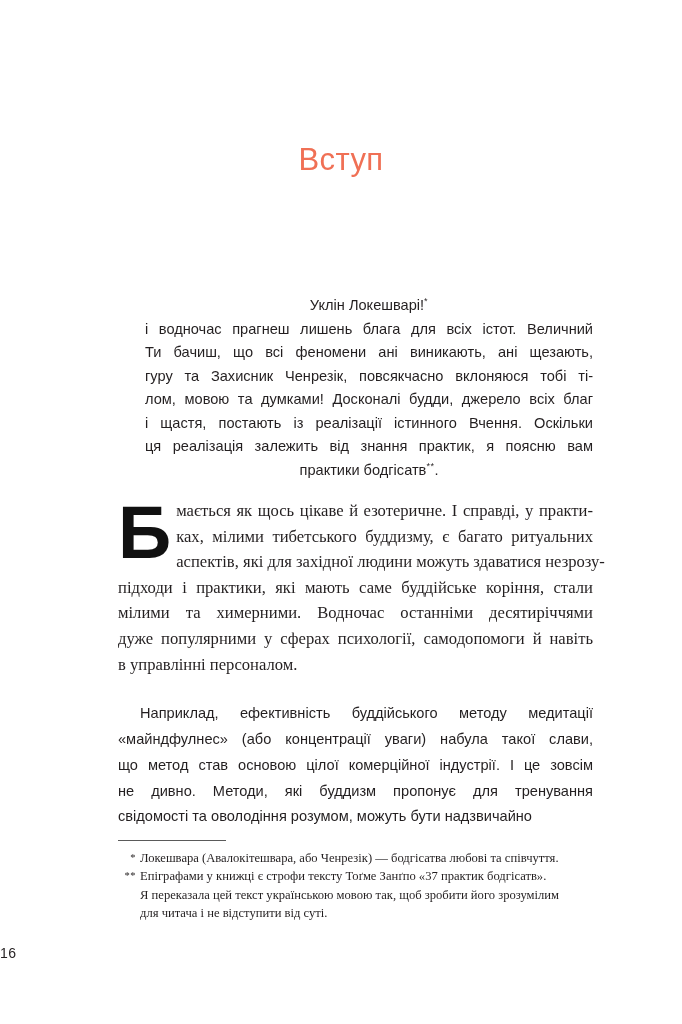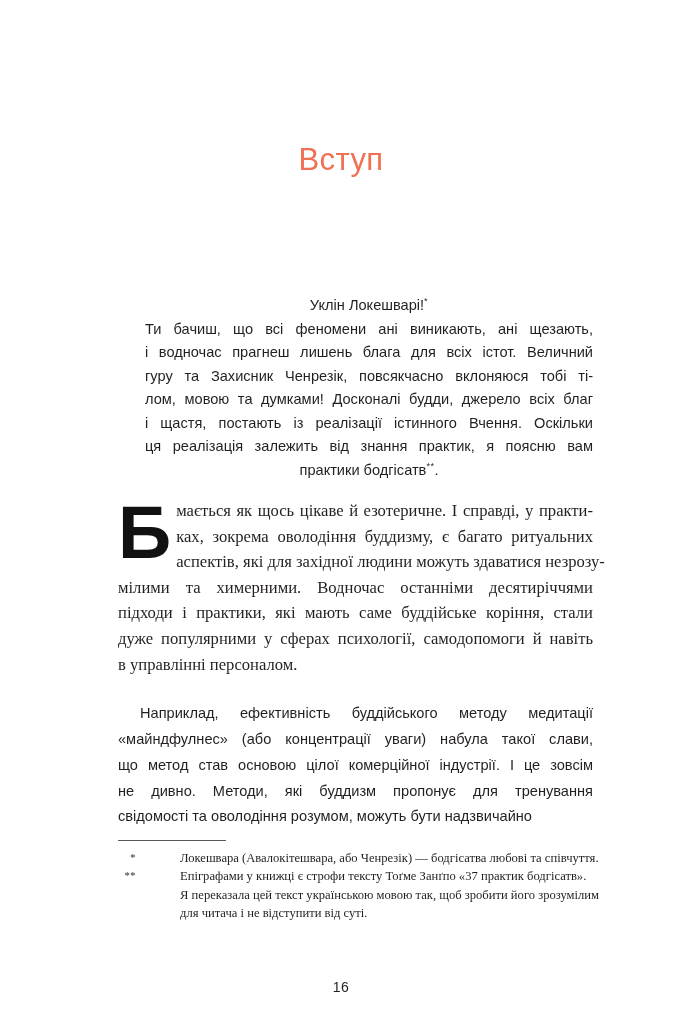--- a/index.html
+++ b/index.html
@@ -156,64 +156,61 @@
     left: 0;
     top: 0;
     width: 18px;
     text-align: right;
     font-size: 10.5px;
     letter-spacing: 0.5px;
   }
   .fn-item .fn-ln {
     display: block;
     white-space: nowrap;
-    margin-left: 40px;
   }
 
   
   .folio {
     position: absolute;
     left: 0;
     top: 945px;
     width: 682px;
-    text-align: center;
     font-family: "Liberation Sans", sans-serif;
     font-size: 14px;
     color: #231f20;
     letter-spacing: 0.5px;
-    margin-top: 34px;
   }
 </style>
 </head>
 <body>
 
 <div class="page">
 
   <div class="chapter-title">Вступ</div>
 
   <div class="epigraph">
     <span class="epi-line center"><span>Уклін Локешварі!</span><sup class="fn-mark">*</sup></span>
+    <span class="epi-line">і водночас прагнеш лишень блага для всіх істот. Величний</span>
     <span class="epi-line">Ти бачиш, що всі феномени ані виникають, ані щезають,</span>
-    <span class="epi-line">і водночас прагнеш лишень блага для всіх істот. Величний</span>
     <span class="epi-line">гуру та Захисник Ченрезік, повсякчасно вклоняюся тобі ті-</span>
     <span class="epi-line">лом, мовою та думками! Досконалі будди, джерело всіх благ</span>
     <span class="epi-line">і щастя, постають із реалізації істинного Вчення. Оскільки</span>
     <span class="epi-line">ця реалізація залежить від знання практик, я поясню вам</span>
     <span class="epi-line last"><span>практики бодгісатв</span><sup class="fn-mark">**</sup><span>.</span></span>
   </div>
 
   <div class="body-area">
 
     <div class="para-serif">
       <span class="dropcap">Б</span>
       <span class="ln">мається як щось цікаве й езотеричне. І справді, у практи-</span>
-      <span class="ln">ках, зокрема оволодіння буддизму, є багато ритуальних</span>
+      <span class="ln">ках, мілими тибетського буддизму, є багато ритуальних</span>
       <span class="ln">аспектів, які для західної людини можуть здаватися незрозу-</span>
+      <span class="ln">підходи і практики, які мають саме буддійське коріння, стали</span>
       <span class="ln">мілими та химерними. Водночас останніми десятиріччями</span>
-      <span class="ln">підходи і практики, які мають саме буддійське коріння, стали</span>
       <span class="ln">дуже популярними у сферах психології, самодопомоги й навіть</span>
       <span class="ln last">в управлінні персоналом.</span>
     </div>
 
     <div class="para-gap"></div>
 
     <div class="para-sans">
       <span class="ln first">Наприклад, ефективність буддійського методу медитації</span>
       <span class="ln">«майндфулнес» (або концентрації уваги) набула такої слави,</span>
       <span class="ln">що метод став основою цілої комерційної індустрії. І це зовсім</span>

